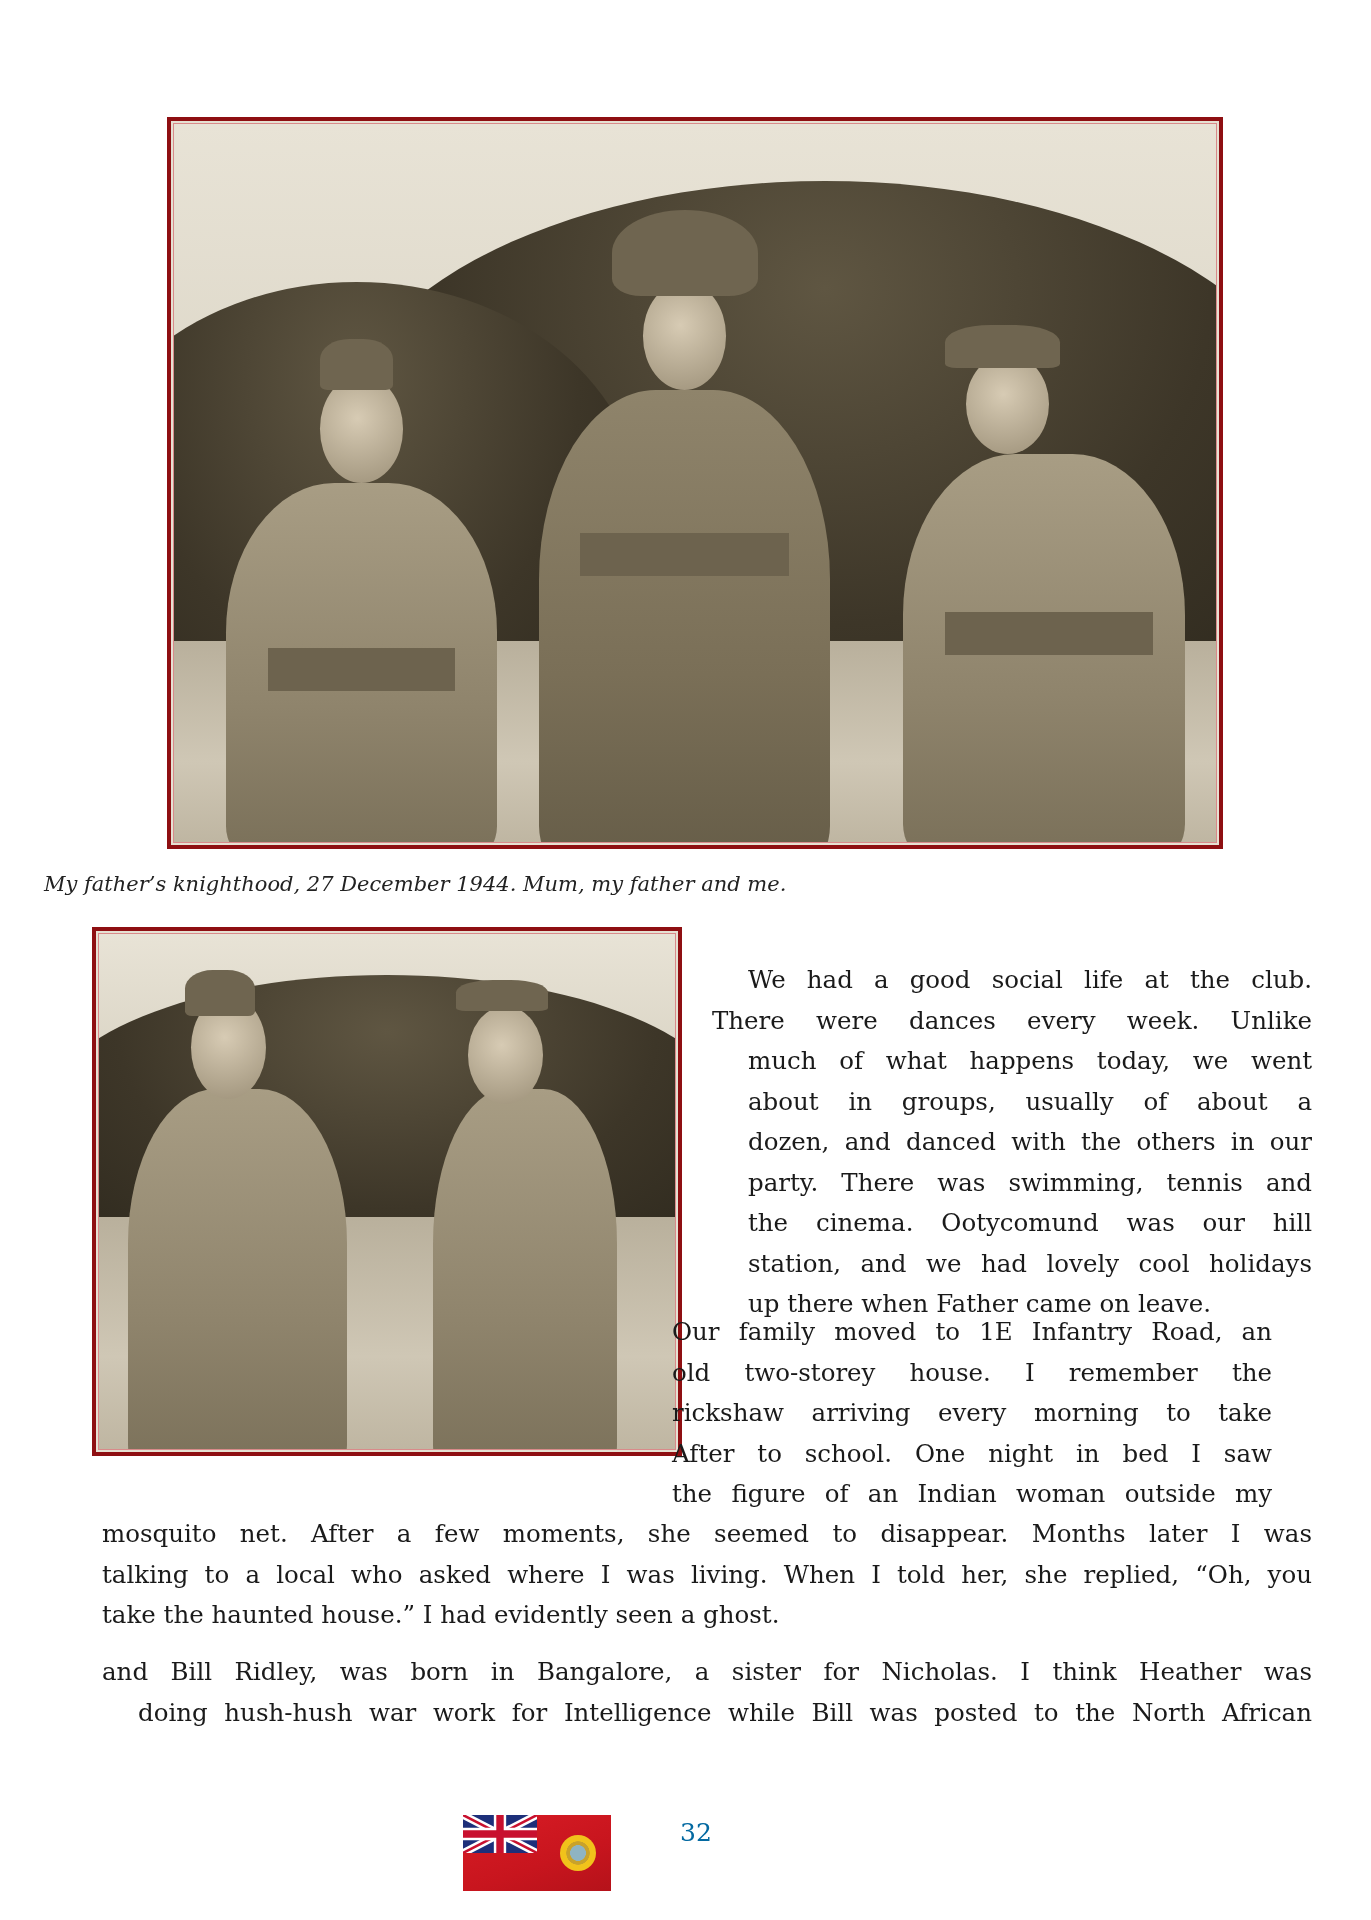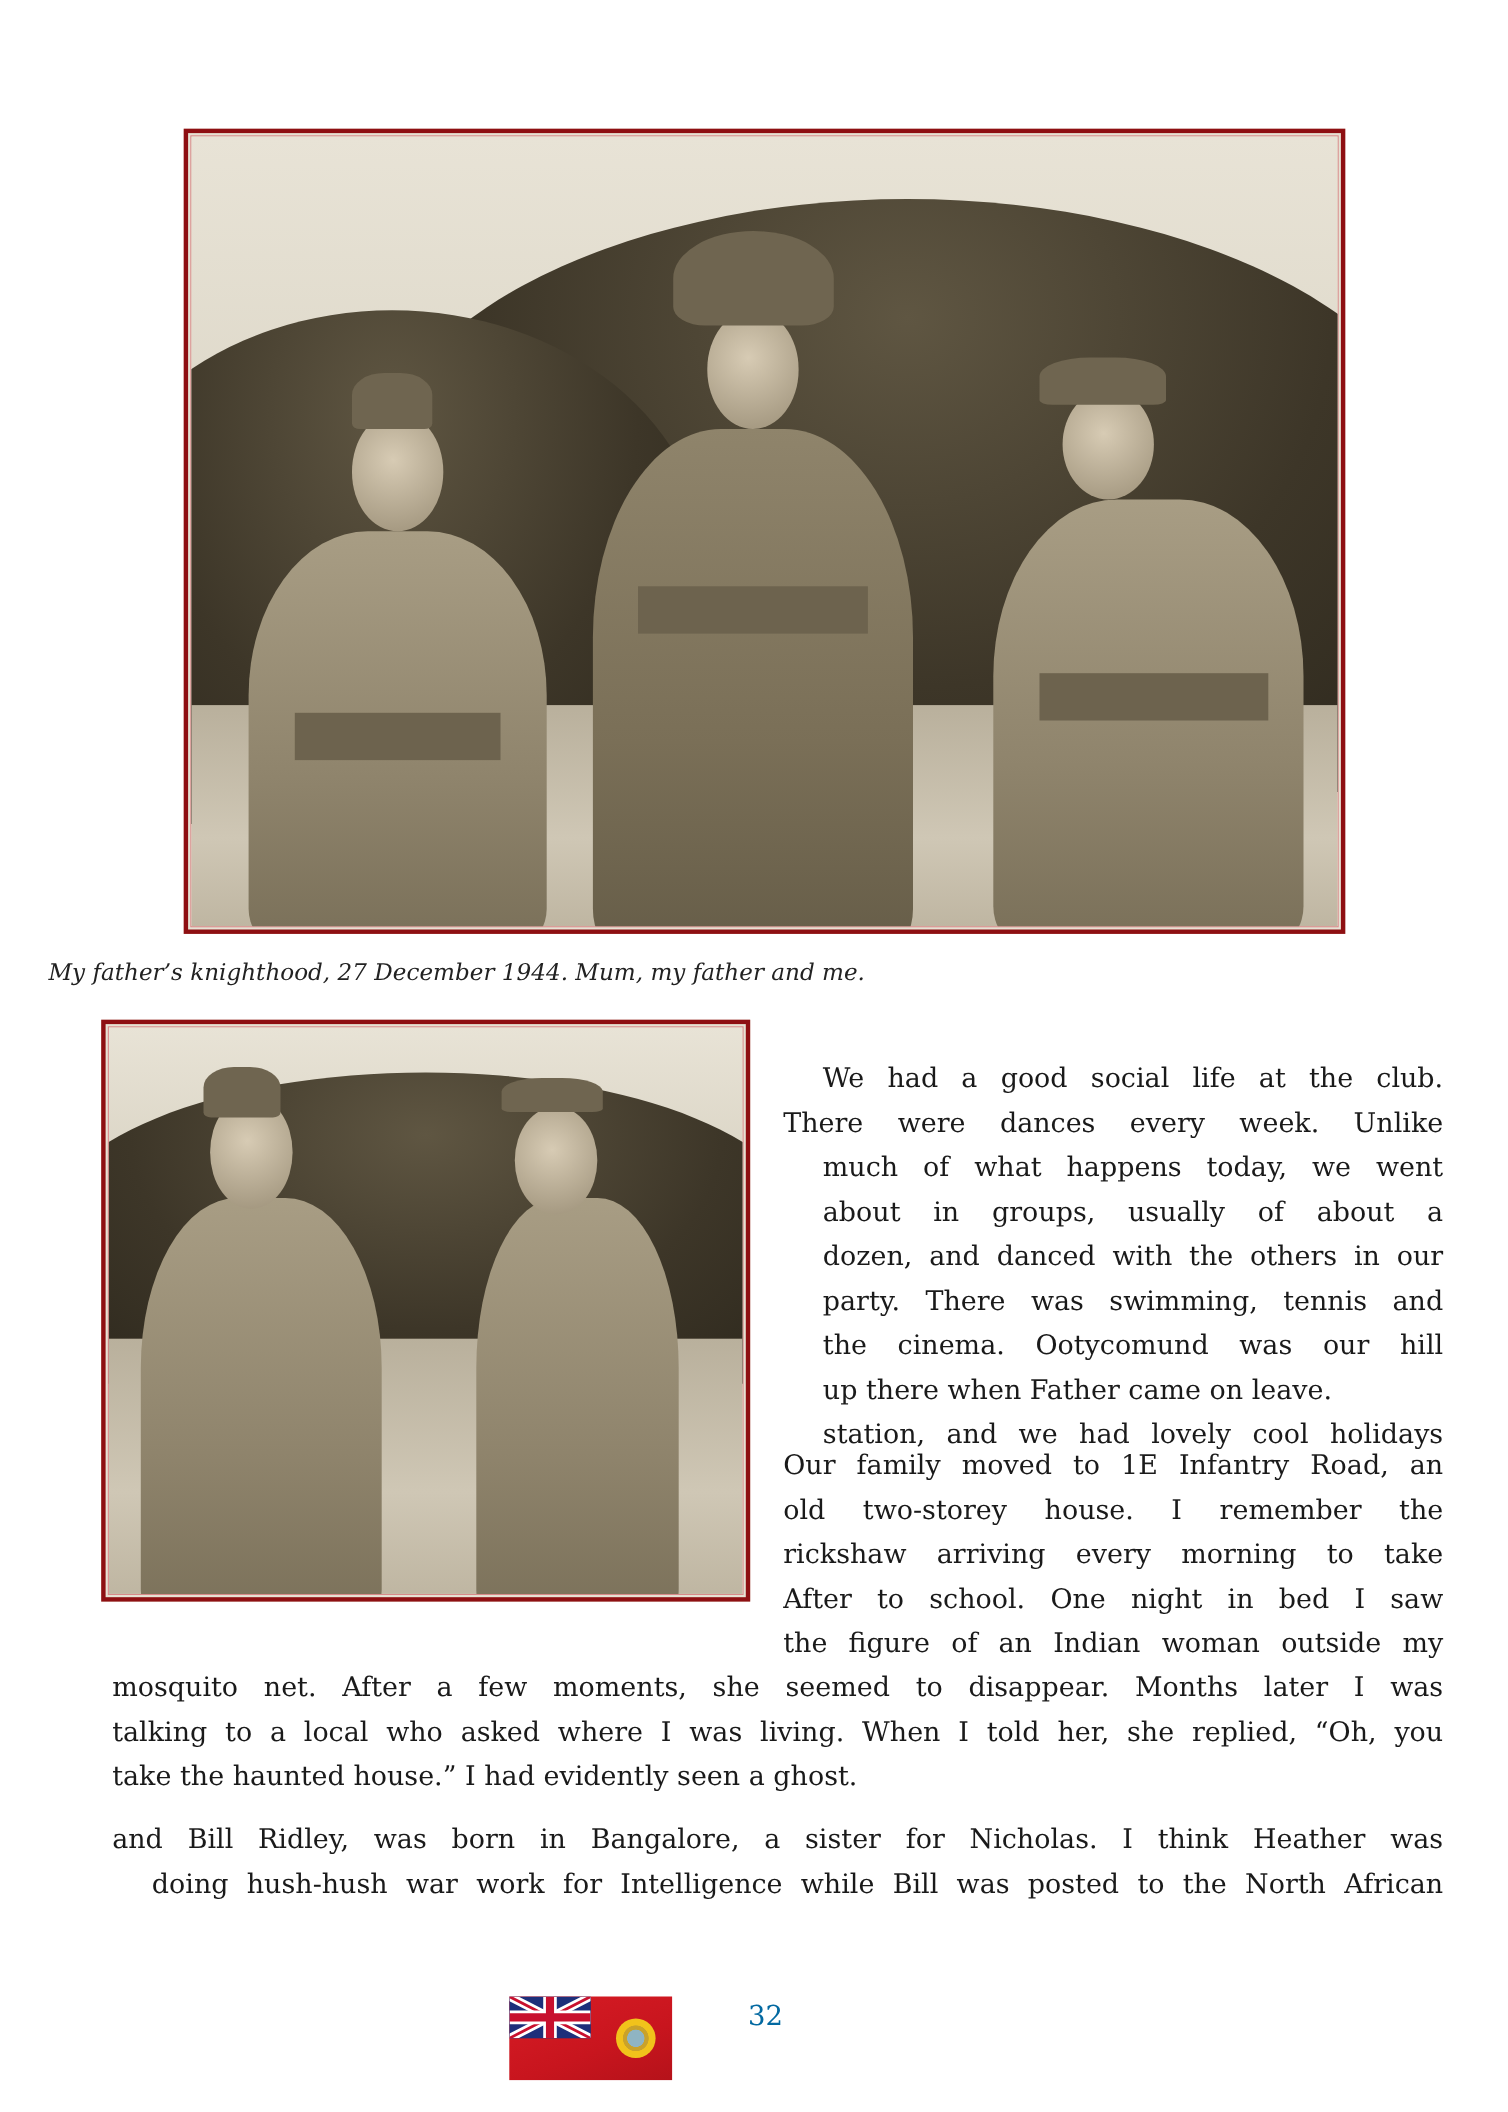--- a/index.html
+++ b/index.html
@@ -25,21 +25,21 @@
   .head { position: absolute; border-radius: 50%;
           background: radial-gradient(circle at 45% 40%, #d7cbb4, #9b8f77); }
   .hat { position: absolute; background: #6f6550; border-radius: 40% 40% 10% 10%; }
   .belt { position: absolute; height: 6%; background: #6d634e; }
 
   .caption { position: absolute; left: 0; width: 1371px; top: 872px; text-align: left;
              font-family: "DejaVu Serif", serif; font-style: italic; font-size: 21px; color: #222; margin-left: 44px; }
 
   .text { position: absolute; font-size: 24.5px; line-height: 40.5px; text-align: justify; }
   #para1 { left: 712px; top: 960px; width: 600px; text-indent: 36px; }
-  #para2 { left: 712px; top: 1312px; width: 600px; }
+  #para2 { left: 672px; top: 1312px; width: 600px; }
   #para2-cont { left: 102px; top: 1514px; width: 1210px; }
   #para3 { left: 102px; top: 1652px; width: 1210px; text-indent: 36px; }
 
   .line { display: block; text-align: justify; text-align-last: justify; }
   .line.last { text-align-last: left; }
 
   #footer-flag { position: absolute; left: 463px; top: 1815px; width: 148px; height: 76px;
                  background: linear-gradient(160deg, #d81c25, #c8151e 60%, #b5121a); overflow: hidden; }
   #footer-flag .union { position: absolute; left: 0; top: 0; width: 74px; height: 38px; background: #1d2f7a; overflow: hidden; }
   #footer-flag .union svg { width: 74px; height: 38px; display: block; }
@@ -91,22 +91,22 @@
 </div>
 
 <div id="para1" class="text">
   <span class="line">We had a good social life at the club.</span>
   <span class="line" style="text-indent:0">There were dances every week. Unlike</span>
   <span class="line">much of what happens today, we went</span>
   <span class="line">about in groups, usually of about a</span>
   <span class="line">dozen, and danced with the others in our</span>
   <span class="line">party. There was swimming, tennis and</span>
   <span class="line">the cinema. Ootycomund was our hill</span>
+  <span class="line">station, and we had lovely cool holidays</span>
   <span class="line last">up there when Father came on leave.</span>
-  <span class="line">station, and we had lovely cool holidays</span>
 </div>
 
 <div id="para2" class="text">
   <span class="line">Our family moved to 1E Infantry Road, an</span>
   <span class="line">old two-storey house. I remember the</span>
   <span class="line">rickshaw arriving every morning to take</span>
   <span class="line">After to school. One night in bed I saw</span>
   <span class="line">the figure of an Indian woman outside my</span>
 </div>
 

